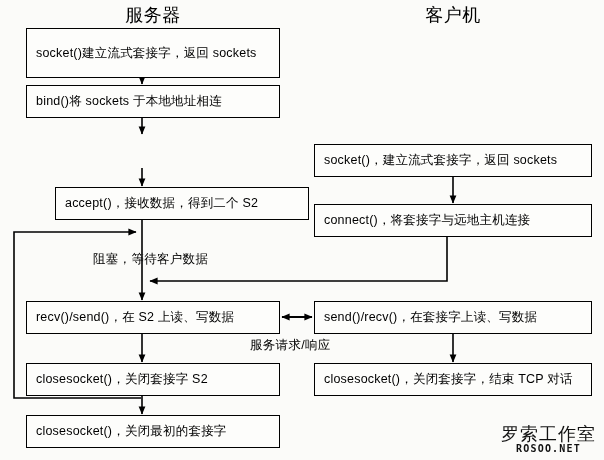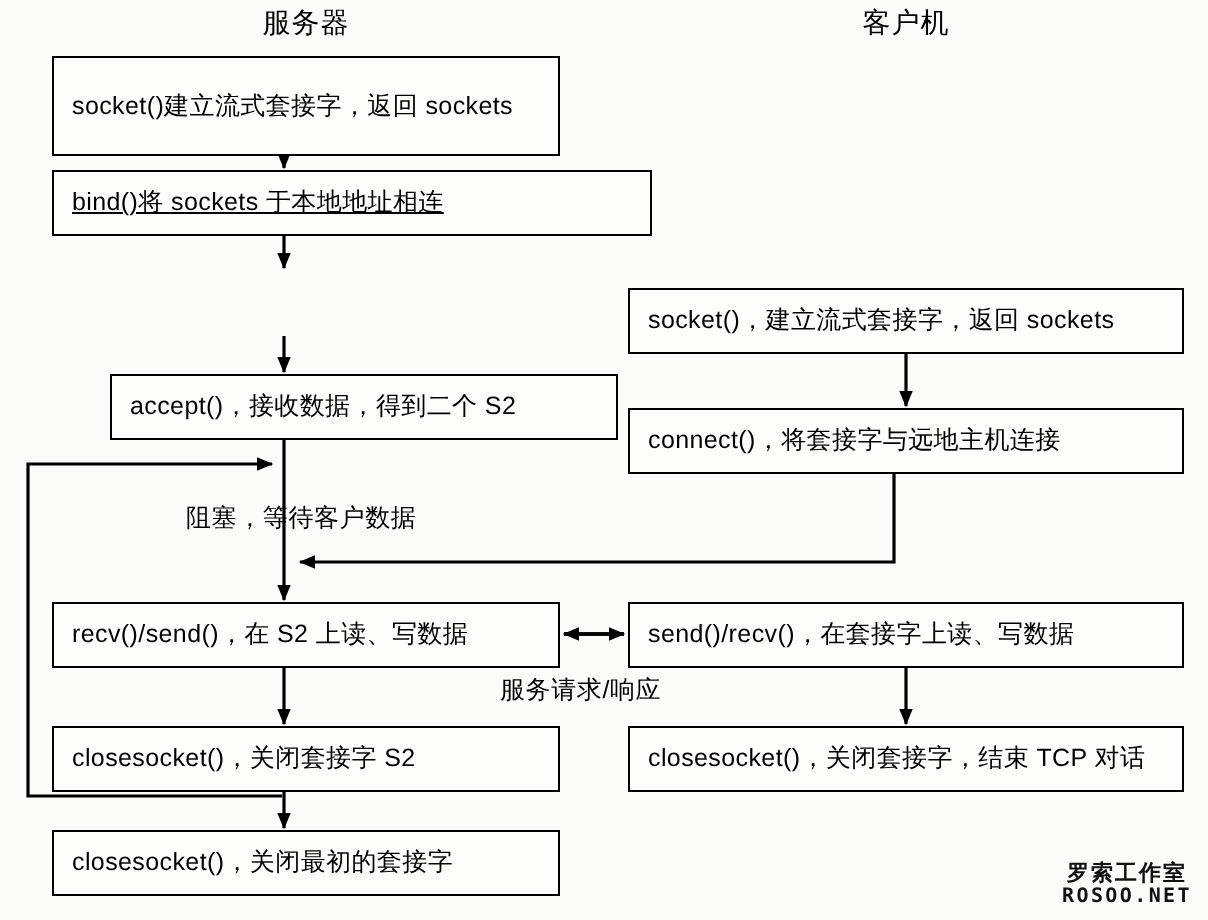--- a/index.html
+++ b/index.html
@@ -6,21 +6,21 @@
   body{
     width:604px;height:460px;
     background:#fbfbf9;
     font-family:"Liberation Sans","DejaVu Sans",sans-serif;
     overflow:hidden;
     position:relative;
   }
   #canvas{position:absolute;left:0;top:0;width:604px;height:460px;}
   .col-title{
     position:absolute;
-    font-size:14px;
+    font-size:18px;
     color:#000;
     text-align:center;
     white-space:nowrap;
     letter-spacing:0.5px;
   }
   .node{
     position:absolute;
     border:1.5px solid #000;
     background:#fdfdfb;
     box-sizing:border-box;
@@ -39,21 +39,21 @@
     letter-spacing:0.3px;
   }
   .watermark{
     position:absolute;
     right:8px;
     bottom:6px;
     text-align:center;
     line-height:1.05;
     color:#111;
   }
-  .wm-cn{font-size:11px;font-weight:bold;letter-spacing:1px;}
+  .wm-cn{font-size:18px;font-weight:normal;letter-spacing:1px;}
   .wm-en{font-family:"DejaVu Sans Mono","Liberation Mono",monospace;font-size:10px;font-weight:bold;letter-spacing:1.2px;}
   svg{position:absolute;left:0;top:0;}
 </style>
 </head>
 <body>
 
 <div id="canvas">
 
   <svg width="604" height="460">
     <defs>
@@ -80,21 +80,21 @@
     <line x1="282" y1="317" x2="312" y2="317" stroke="#000" stroke-width="1.8" marker-end="url(#arr)"></line>
   </svg>
 
   <div class="col-title" style="left:108px;top:3px;width:90px;">服务器</div>
   <div class="col-title" style="left:408px;top:3px;width:90px;">客户机</div>
 
   <div class="node" style="left:26px;top:28px;width:254px;height:50px;">
     <span class="txt">socket()建立流式套接字，返回 sockets</span>
   </div>
 
-  <div class="node" style="left:26px;top:85px;width:300px;height:33px;text-decoration:underline;">
+  <div class="node" style="left:26px;top:85px;width:254px;height:33px;">
     <span class="txt">bind()将 sockets 于本地地址相连</span>
   </div>
 
 
   <div class="node" style="left:26px;top:187px;width:254px;height:33px;margin-left:29px;">
     <span class="txt">accept()，接收数据，得到二个 S2</span>
   </div>
 
   <div class="node" style="left:26px;top:301px;width:254px;height:33px;">
     <span class="txt">recv()/send()，在 S2 上读、写数据</span>

